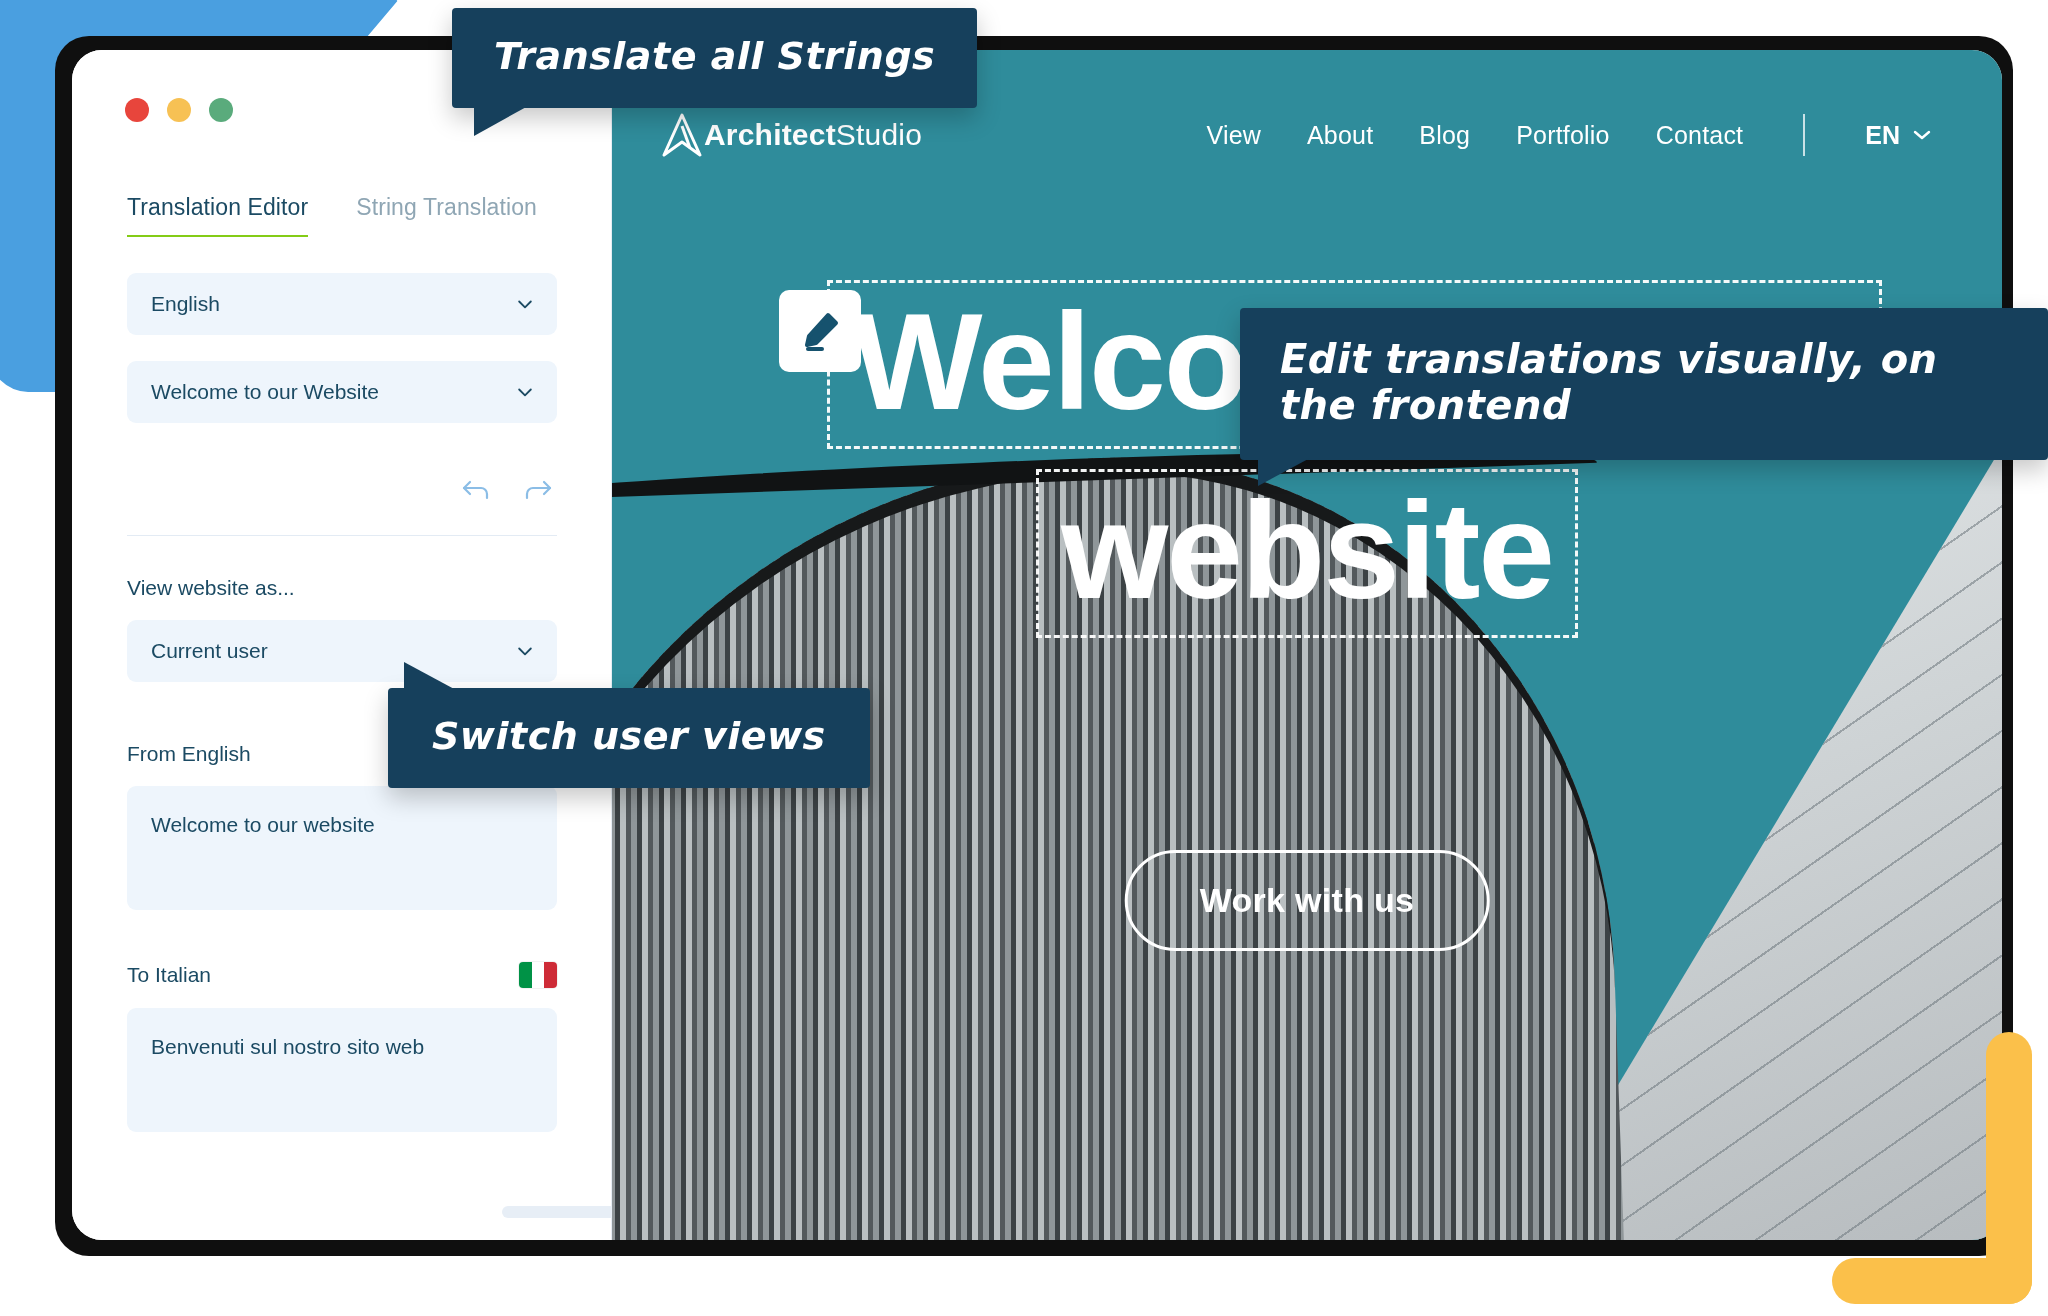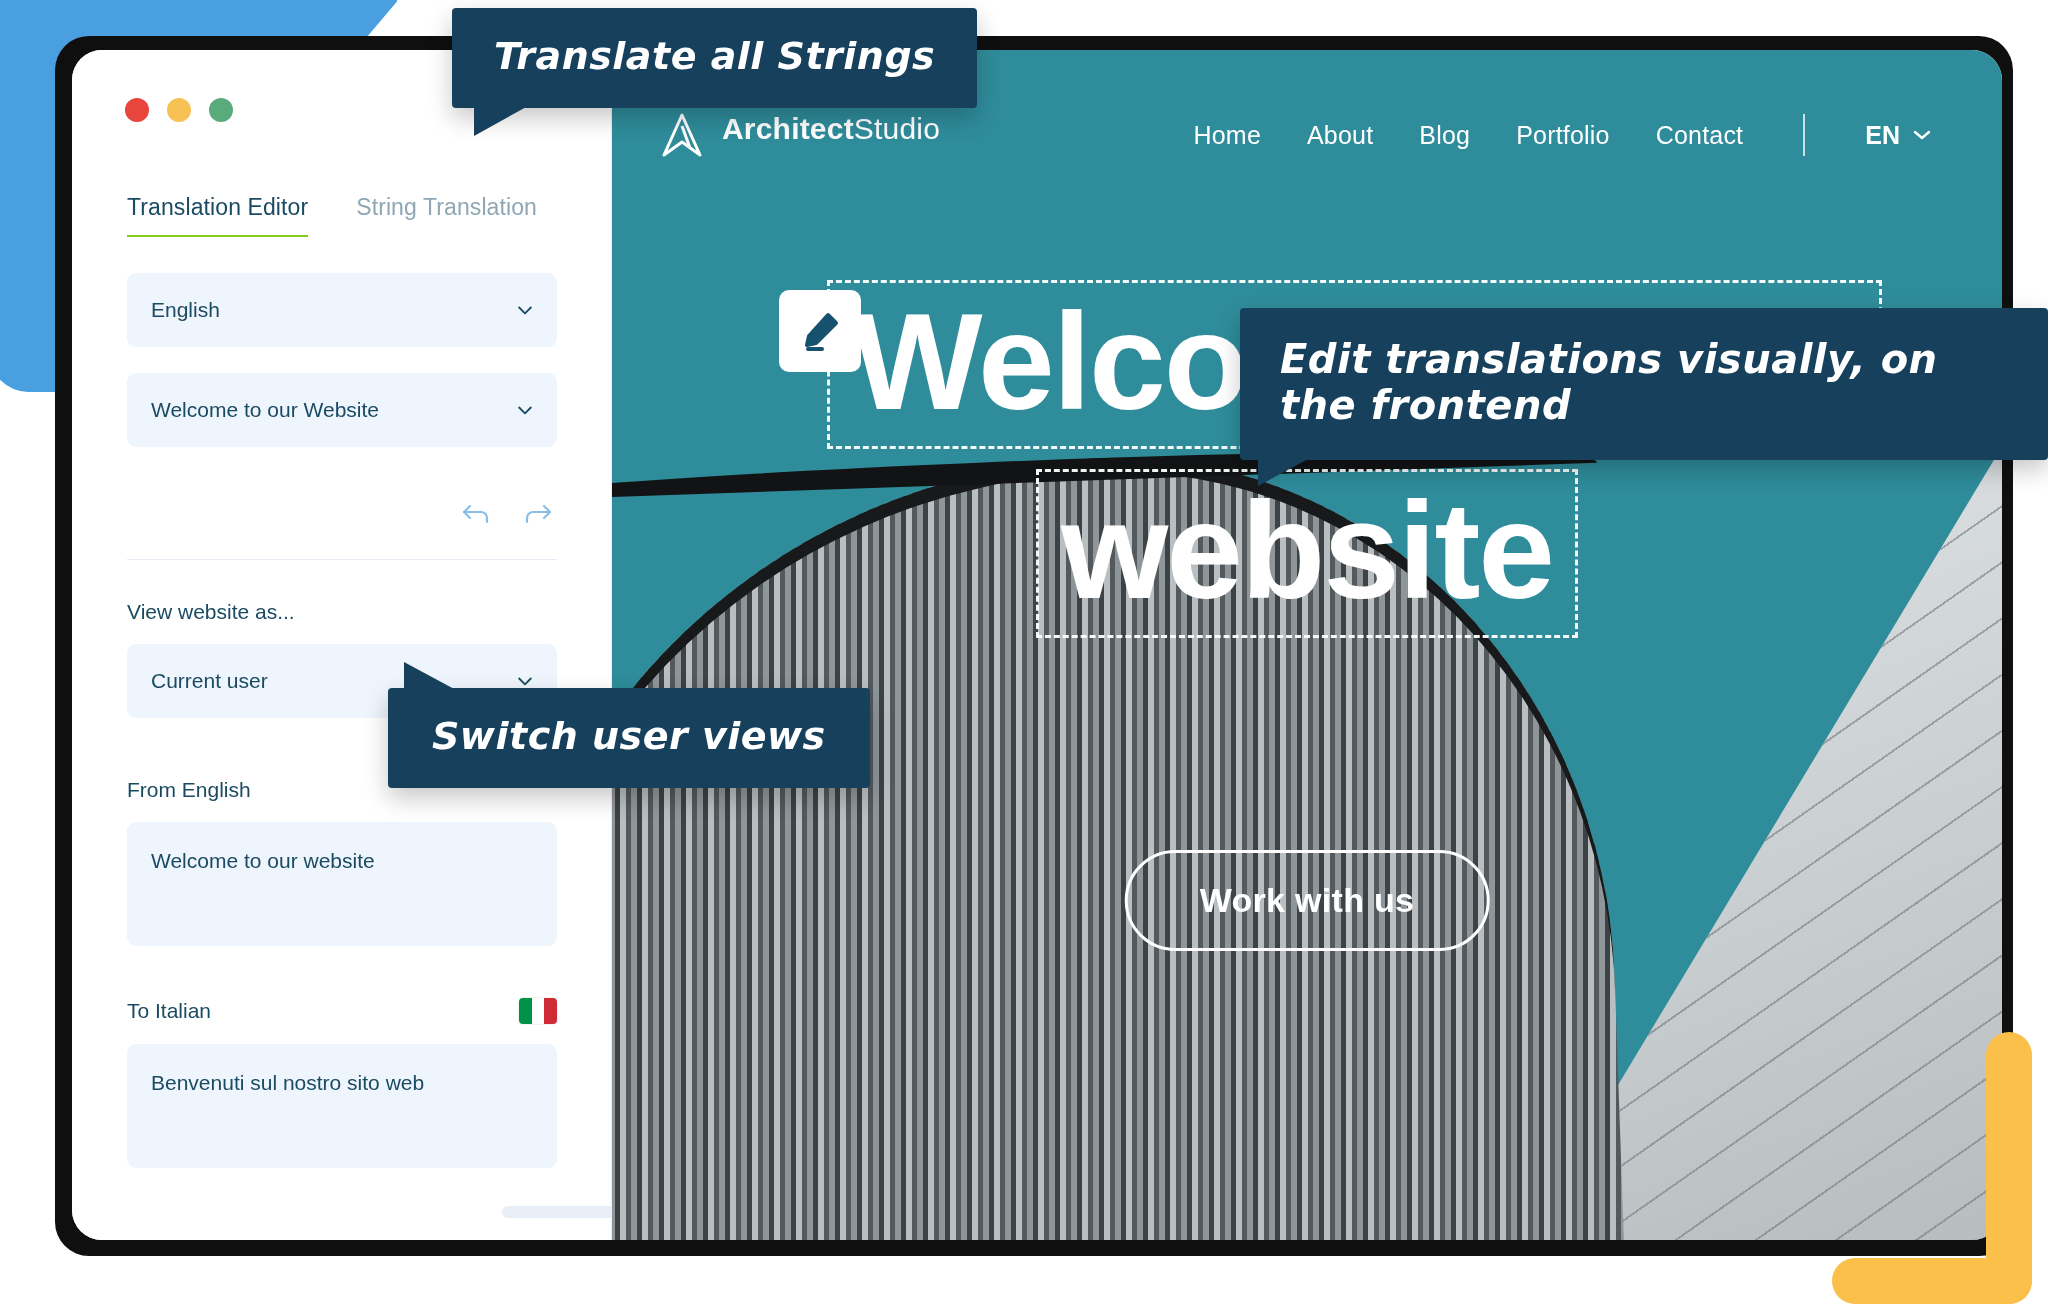--- a/index.html
+++ b/index.html
@@ -103,21 +103,21 @@
   }
   .tab.active { color: #1b4a63; font-weight: 400; border-bottom: 2px solid #84cc16; }
   .tab.inactive { color: #8fa6b4; }
 
   .panel-body { padding: 0 55px; margin-top: 36px; }
 
   .select {
     position: relative;
     background: #eef5fc;
     border-radius: 9px;
-    height: 74px;
+    height: 62px;
     display: flex;
     align-items: center;
     padding: 0 24px;
     margin-bottom: 26px;
     cursor: pointer;
   }
   .select .val { font-size: 21px; color: #1b4a63; }
   .chev {
     position: absolute;
     right: 22px;
@@ -247,21 +247,21 @@
   
   .site-nav {
     position: absolute;
     left: 0; right: 0; top: 0;
     height: 170px;
     display: flex;
     align-items: center;
     padding: 0 70px 0 48px;
     z-index: 4;
   }
-  .brand { display: flex; align-items: flex-start; gap: 18px; }
+  .brand { display: flex; align-items: center; }
   .brand-logo { width: 44px; height: 46px; }
   .brand-logo svg { width: 100%; height: 100%; display: block; }
   .brand-name { font-size: 30px; color: #ffffff; letter-spacing: .2px; }
   .brand-name b { font-weight: 700; }
   .brand-name span { font-weight: 300; }
 
   .nav-links {
     margin-left: auto;
     display: flex;
     align-items: center;
@@ -509,21 +509,21 @@
           <span class="brand-logo">
             <svg viewBox="0 0 44 46" fill="none" stroke="#ffffff" stroke-width="3" stroke-linejoin="round">
               <path d="M22 3 L40 43 L22 30 L4 43 Z"></path>
               <path d="M22 14 L30 36"></path>
             </svg>
           </span>
           <span class="brand-name"><b>Architect</b><span>Studio</span></span>
         </div>
 
         <nav class="nav-links">
-          <a href="#">Home</a>
+          <a href="#">View</a>
           <a href="#">About</a>
           <a href="#">Blog</a>
           <a href="#">Portfolio</a>
           <a href="#">Contact</a>
           <span class="nav-sep"></span>
           <span class="lang">
             <span>EN</span>
             <span class="caret">
               <svg viewBox="0 0 20 12" fill="none" stroke="#ffffff" stroke-width="2.4" stroke-linecap="round" stroke-linejoin="round">
                   <polyline points="3,3 10,9 17,3"></polyline>

